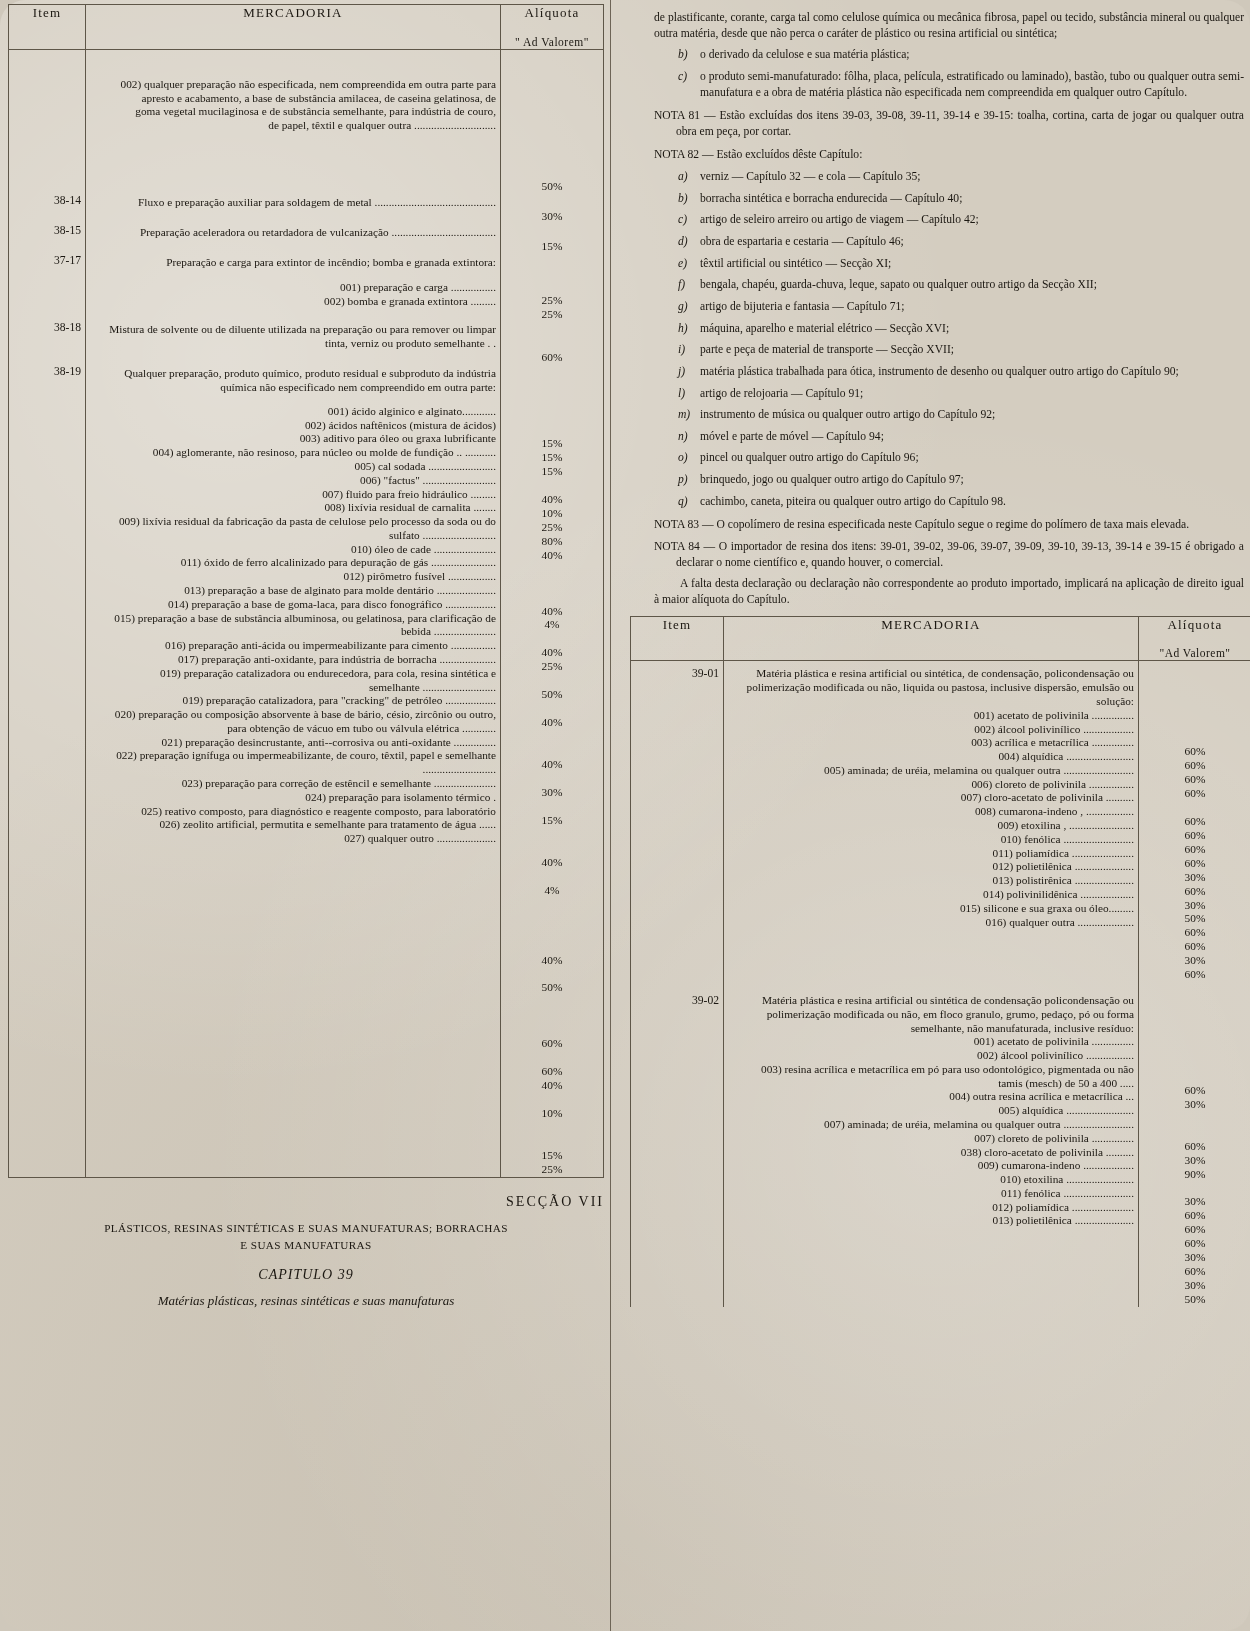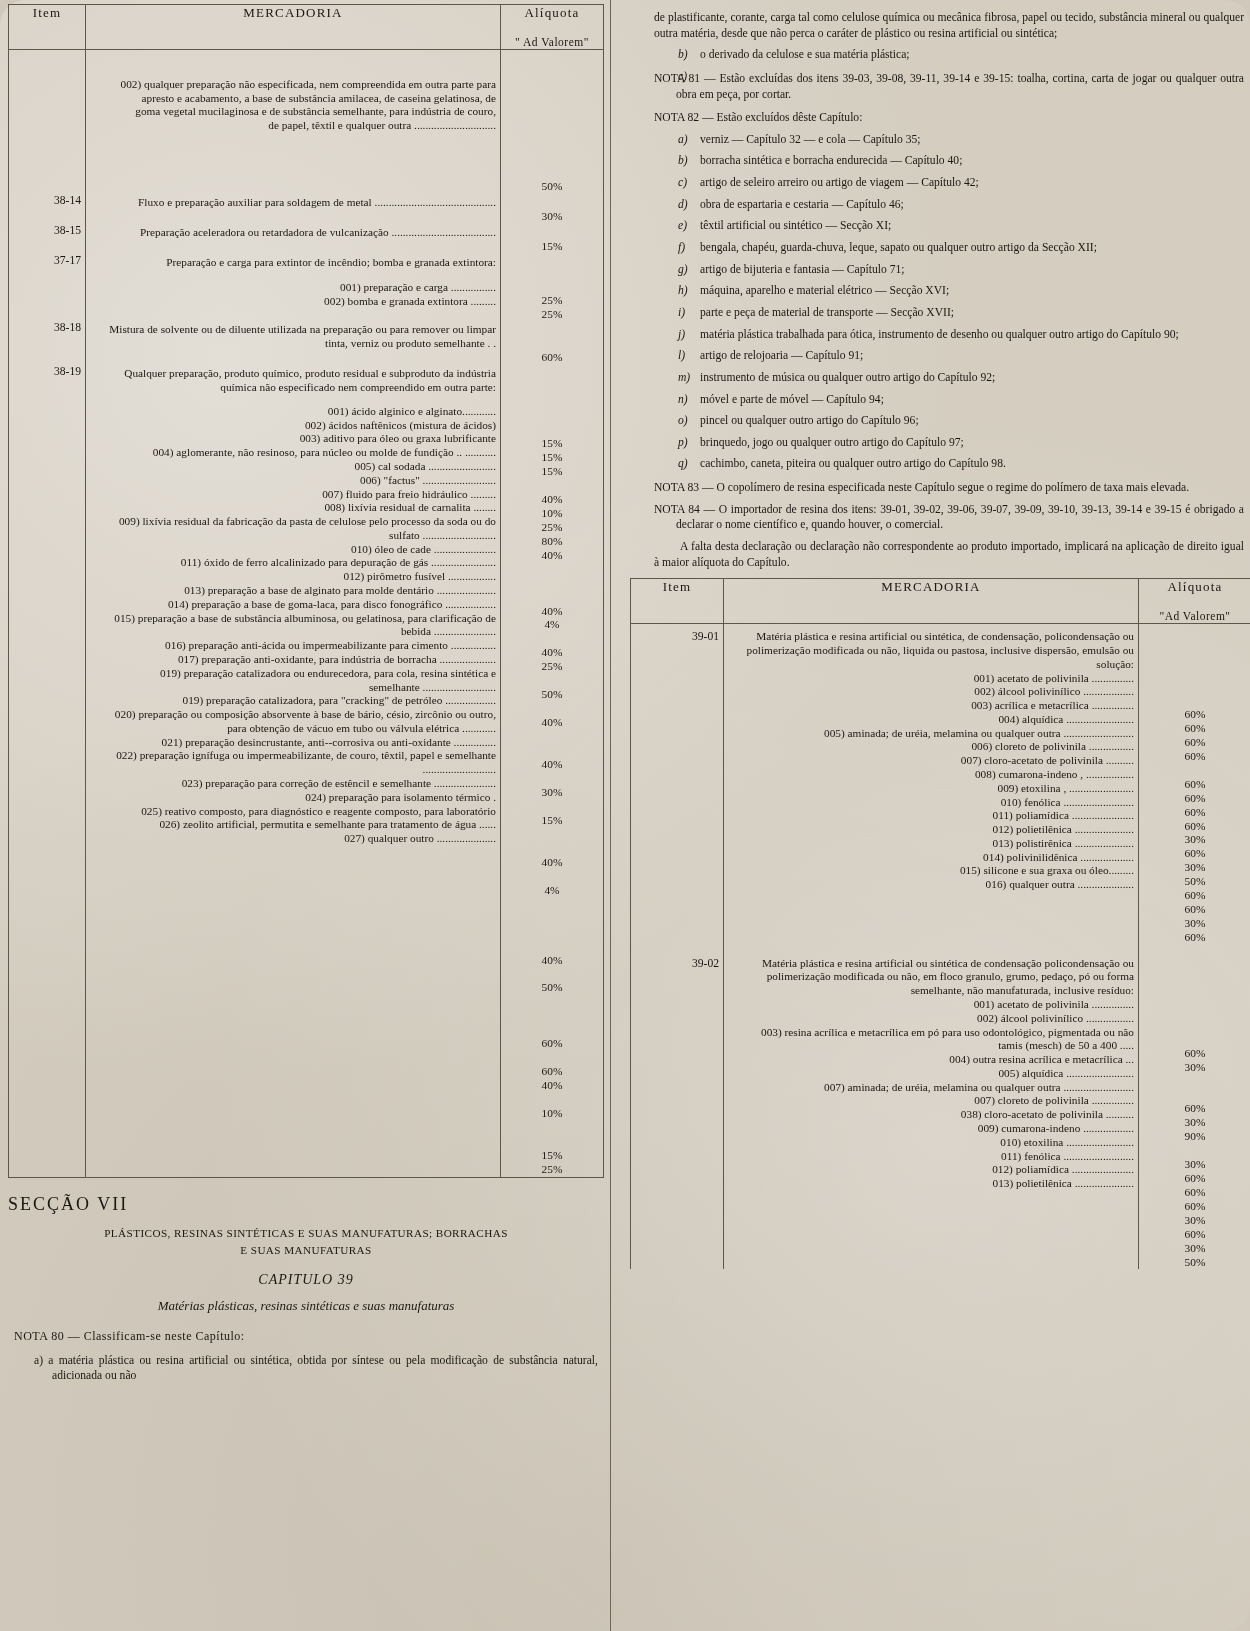--- a/index.html
+++ b/index.html
@@ -89,21 +89,21 @@
   }
   .hang {
     padding-left:22px;
     text-indent:-22px;
   }
   .hang2 {
     padding-left:34px;
   }
   .sc { font-variant:small-caps; }
   .secao {
-    text-align:left; letter-spacing:2px; font-size:18px; margin:16px 0 10px 0;
+    text-align:right; letter-spacing:2px; font-size:14px; margin:16px 0 10px 0;
   }
   .secao-sub {
     text-align:center; font-size:11.2px; letter-spacing:0.4px; line-height:1.5;
     margin-bottom:14px;
   }
   .cap {
     text-align:center; font-style:italic; font-size:14px; letter-spacing:1px; margin:12px 0 10px 0;
   }
   .cap-sub {
     text-align:center; font-style:italic; font-size:13px; margin-bottom:14px;
@@ -264,38 +264,35 @@
       </table>
 
     <div class="secao">SECÇÃO VII</div>
     <div class="secao-sub">
       <span class="sc">PLÁSTICOS, RESINAS SINTÉTICAS E SUAS MANUFATURAS; BORRACHAS</span><br>
       <span class="sc">E SUAS MANUFATURAS</span>
     </div>
     <div class="cap">CAPITULO 39</div>
     <div class="cap-sub">Matérias plásticas, resinas sintéticas e suas manufaturas</div>
 
-    <div class="prose" style="padding:0 6px;">
-      <p class="nota-head">NOTA 80 — Classificam-se neste Capítulo:</p>
-      <p class="hang2" style="text-indent:-18px; padding-left:38px; margin-top:8px;">a) a matéria plástica ou resina artificial ou sintética, obtida por síntese ou pela modificação de substância natural, adicionada ou não</p>
-    </div>
 
   </div>
 
   <div class="col-right">
 
     <div class="prose" style="padding:6px 8px 0 24px;">
       <p>de plastificante, corante, carga tal como celulose química ou mecânica fibrosa, papel ou tecido, substância mineral ou qualquer outra matéria, desde que não perca o caráter de plástico ou resina artificial ou sintética;</p>
 
       <p class="lettered">
         <span class="lt">b)</span>
         <span>o derivado da celulose e sua matéria plástica;</span>
       </p>
       <p class="lettered">
         <span class="lt">c)</span>
+        <span>o produto semi-manufaturado: fôlha, placa, película, estratificado ou laminado), bastão, tubo ou qualquer outra semi-manufatura e a obra de matéria plástica não especificada nem compreendida em qualquer outro Capítulo.</span>
       </p>
 
       <p class="hang" style="margin-top:8px;">NOTA 81 — Estão excluídas dos itens 39-03, 39-08, 39-11, 39-14 e 39-15: toalha, cortina, carta de jogar ou qualquer outra obra em peça, por cortar.</p>
 
       <p class="hang" style="margin-top:8px;">NOTA 82 — Estão excluídos dêste Capítulo:</p>
 
       <p class="lettered"><span class="lt">a)</span><span>verniz — Capítulo 32 — e cola — Capítulo 35;</span></p>
       <p class="lettered"><span class="lt">b)</span><span>borracha sintética e borracha endurecida — Capítulo 40;</span></p>
       <p class="lettered"><span class="lt">c)</span><span>artigo de seleiro arreiro ou artigo de viagem — Capítulo 42;</span></p>
       <p class="lettered"><span class="lt">d)</span><span>obra de espartaria e cestaria — Capítulo 46;</span></p>

